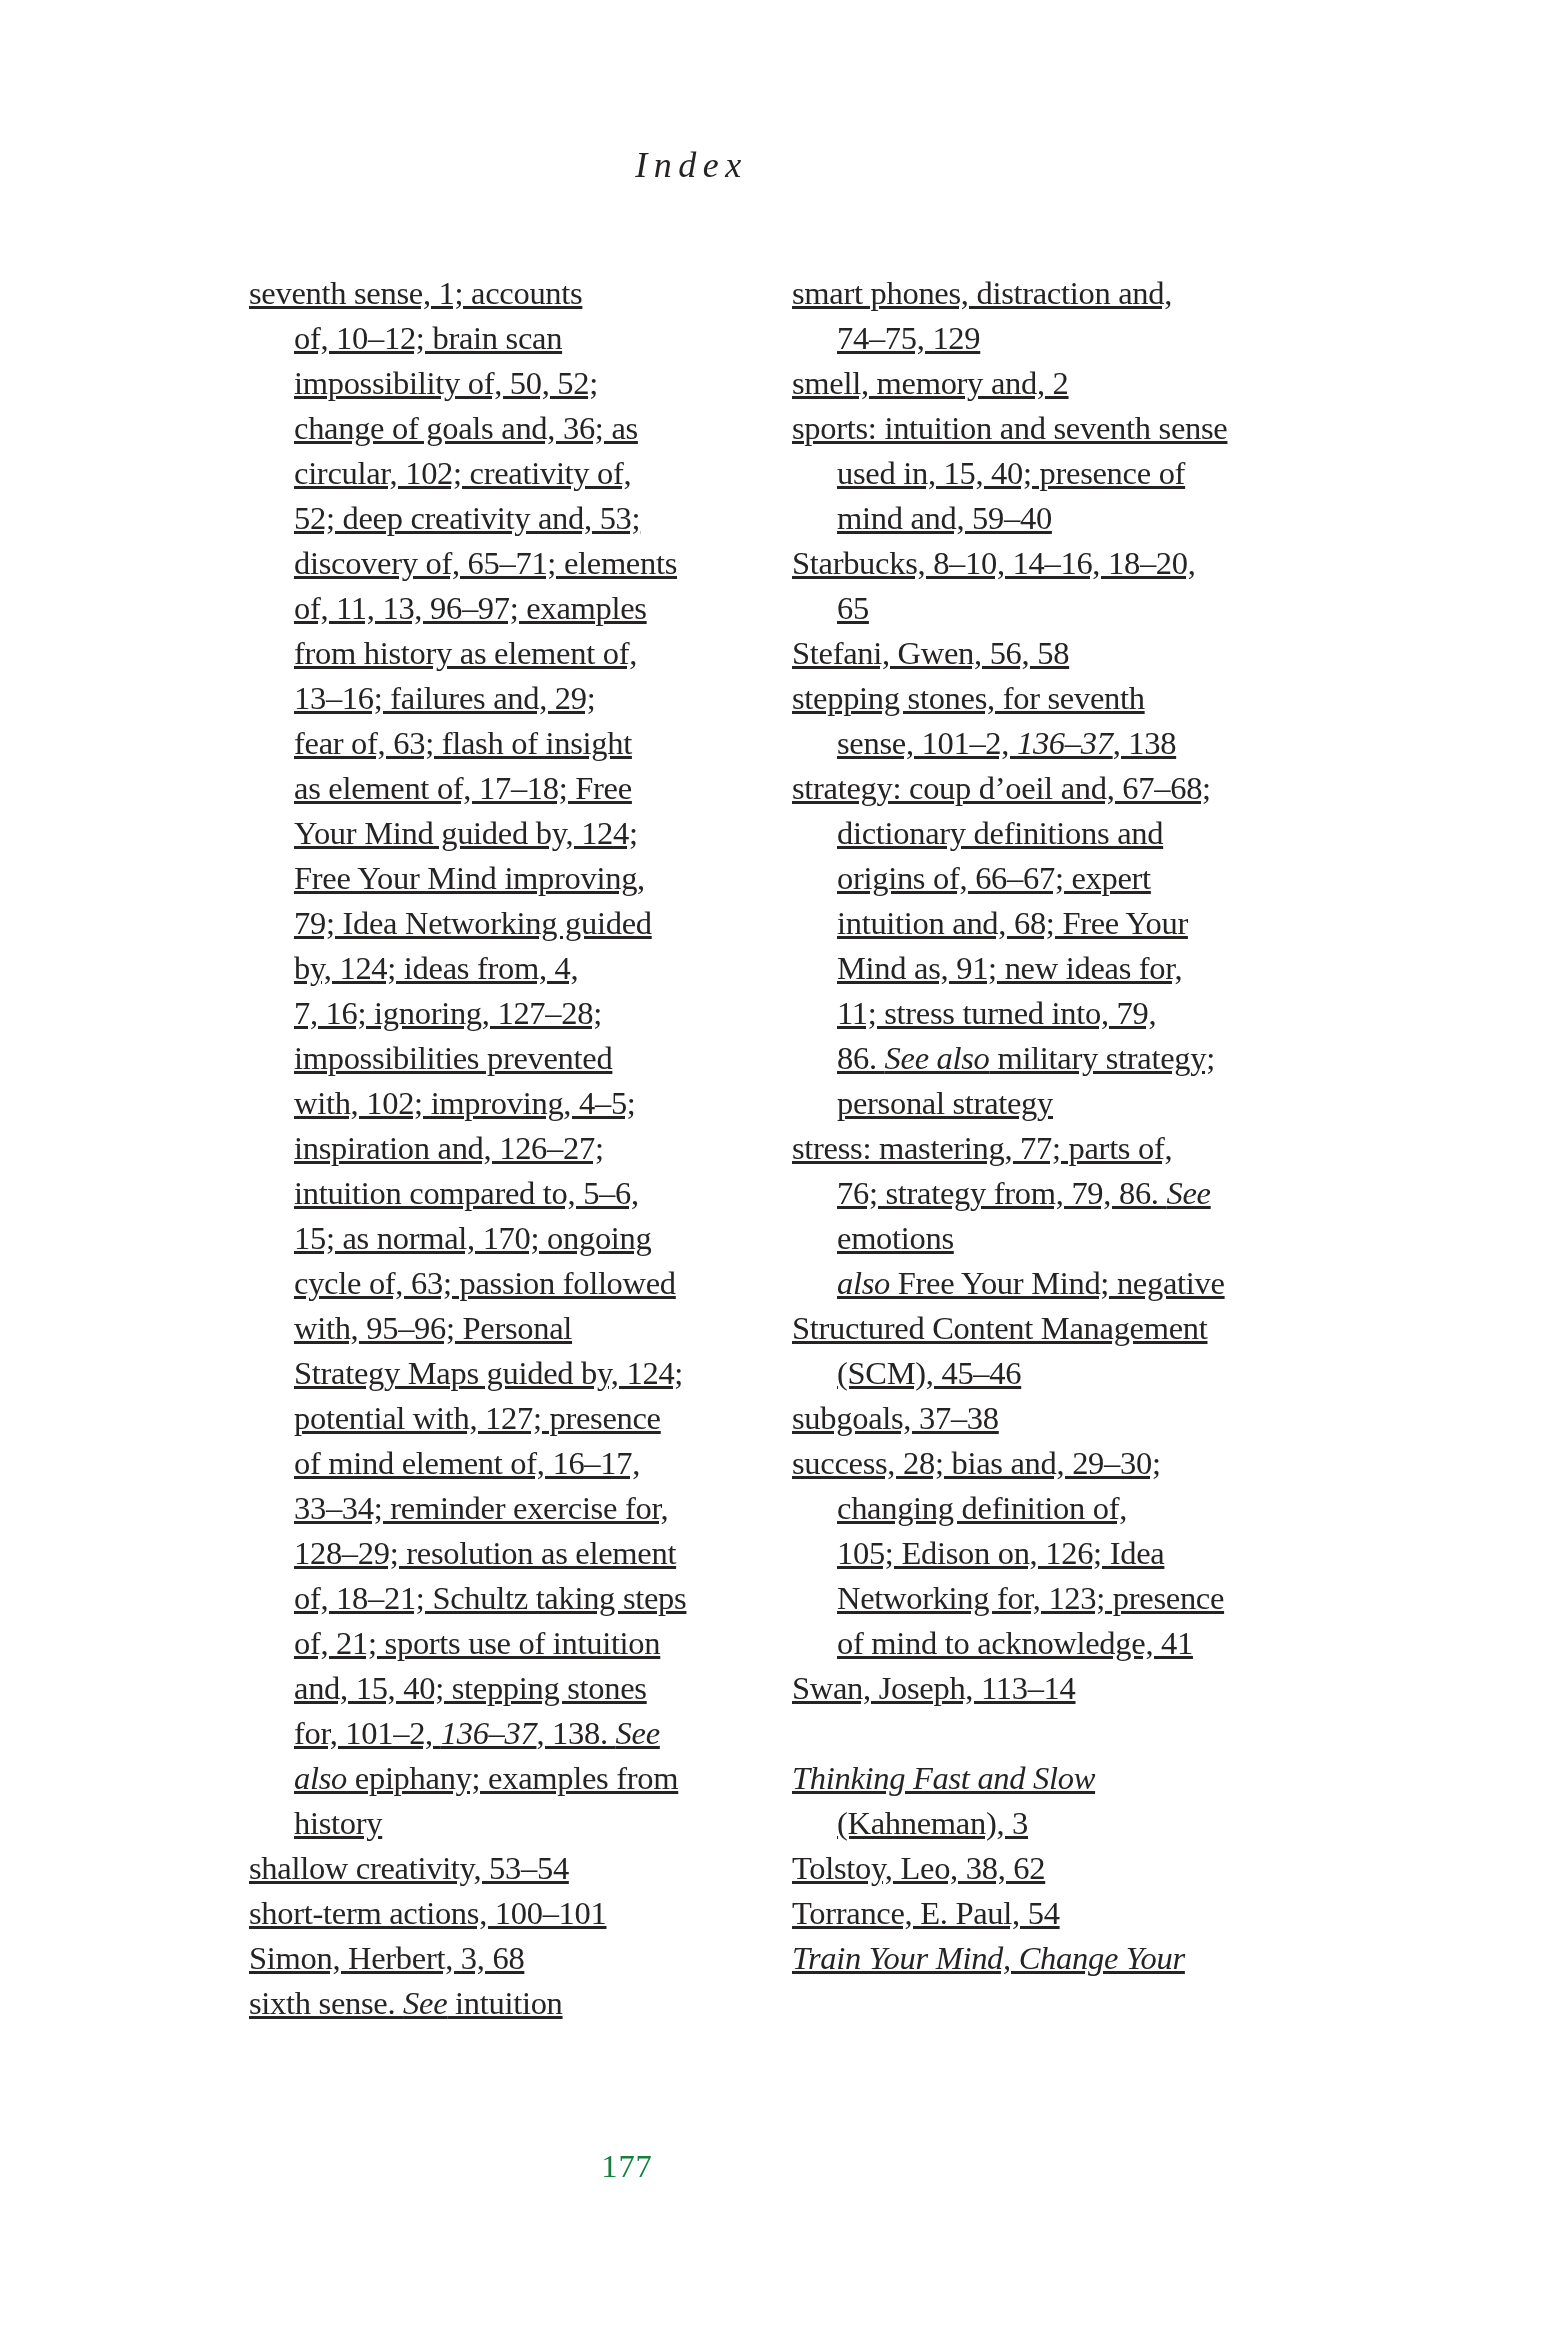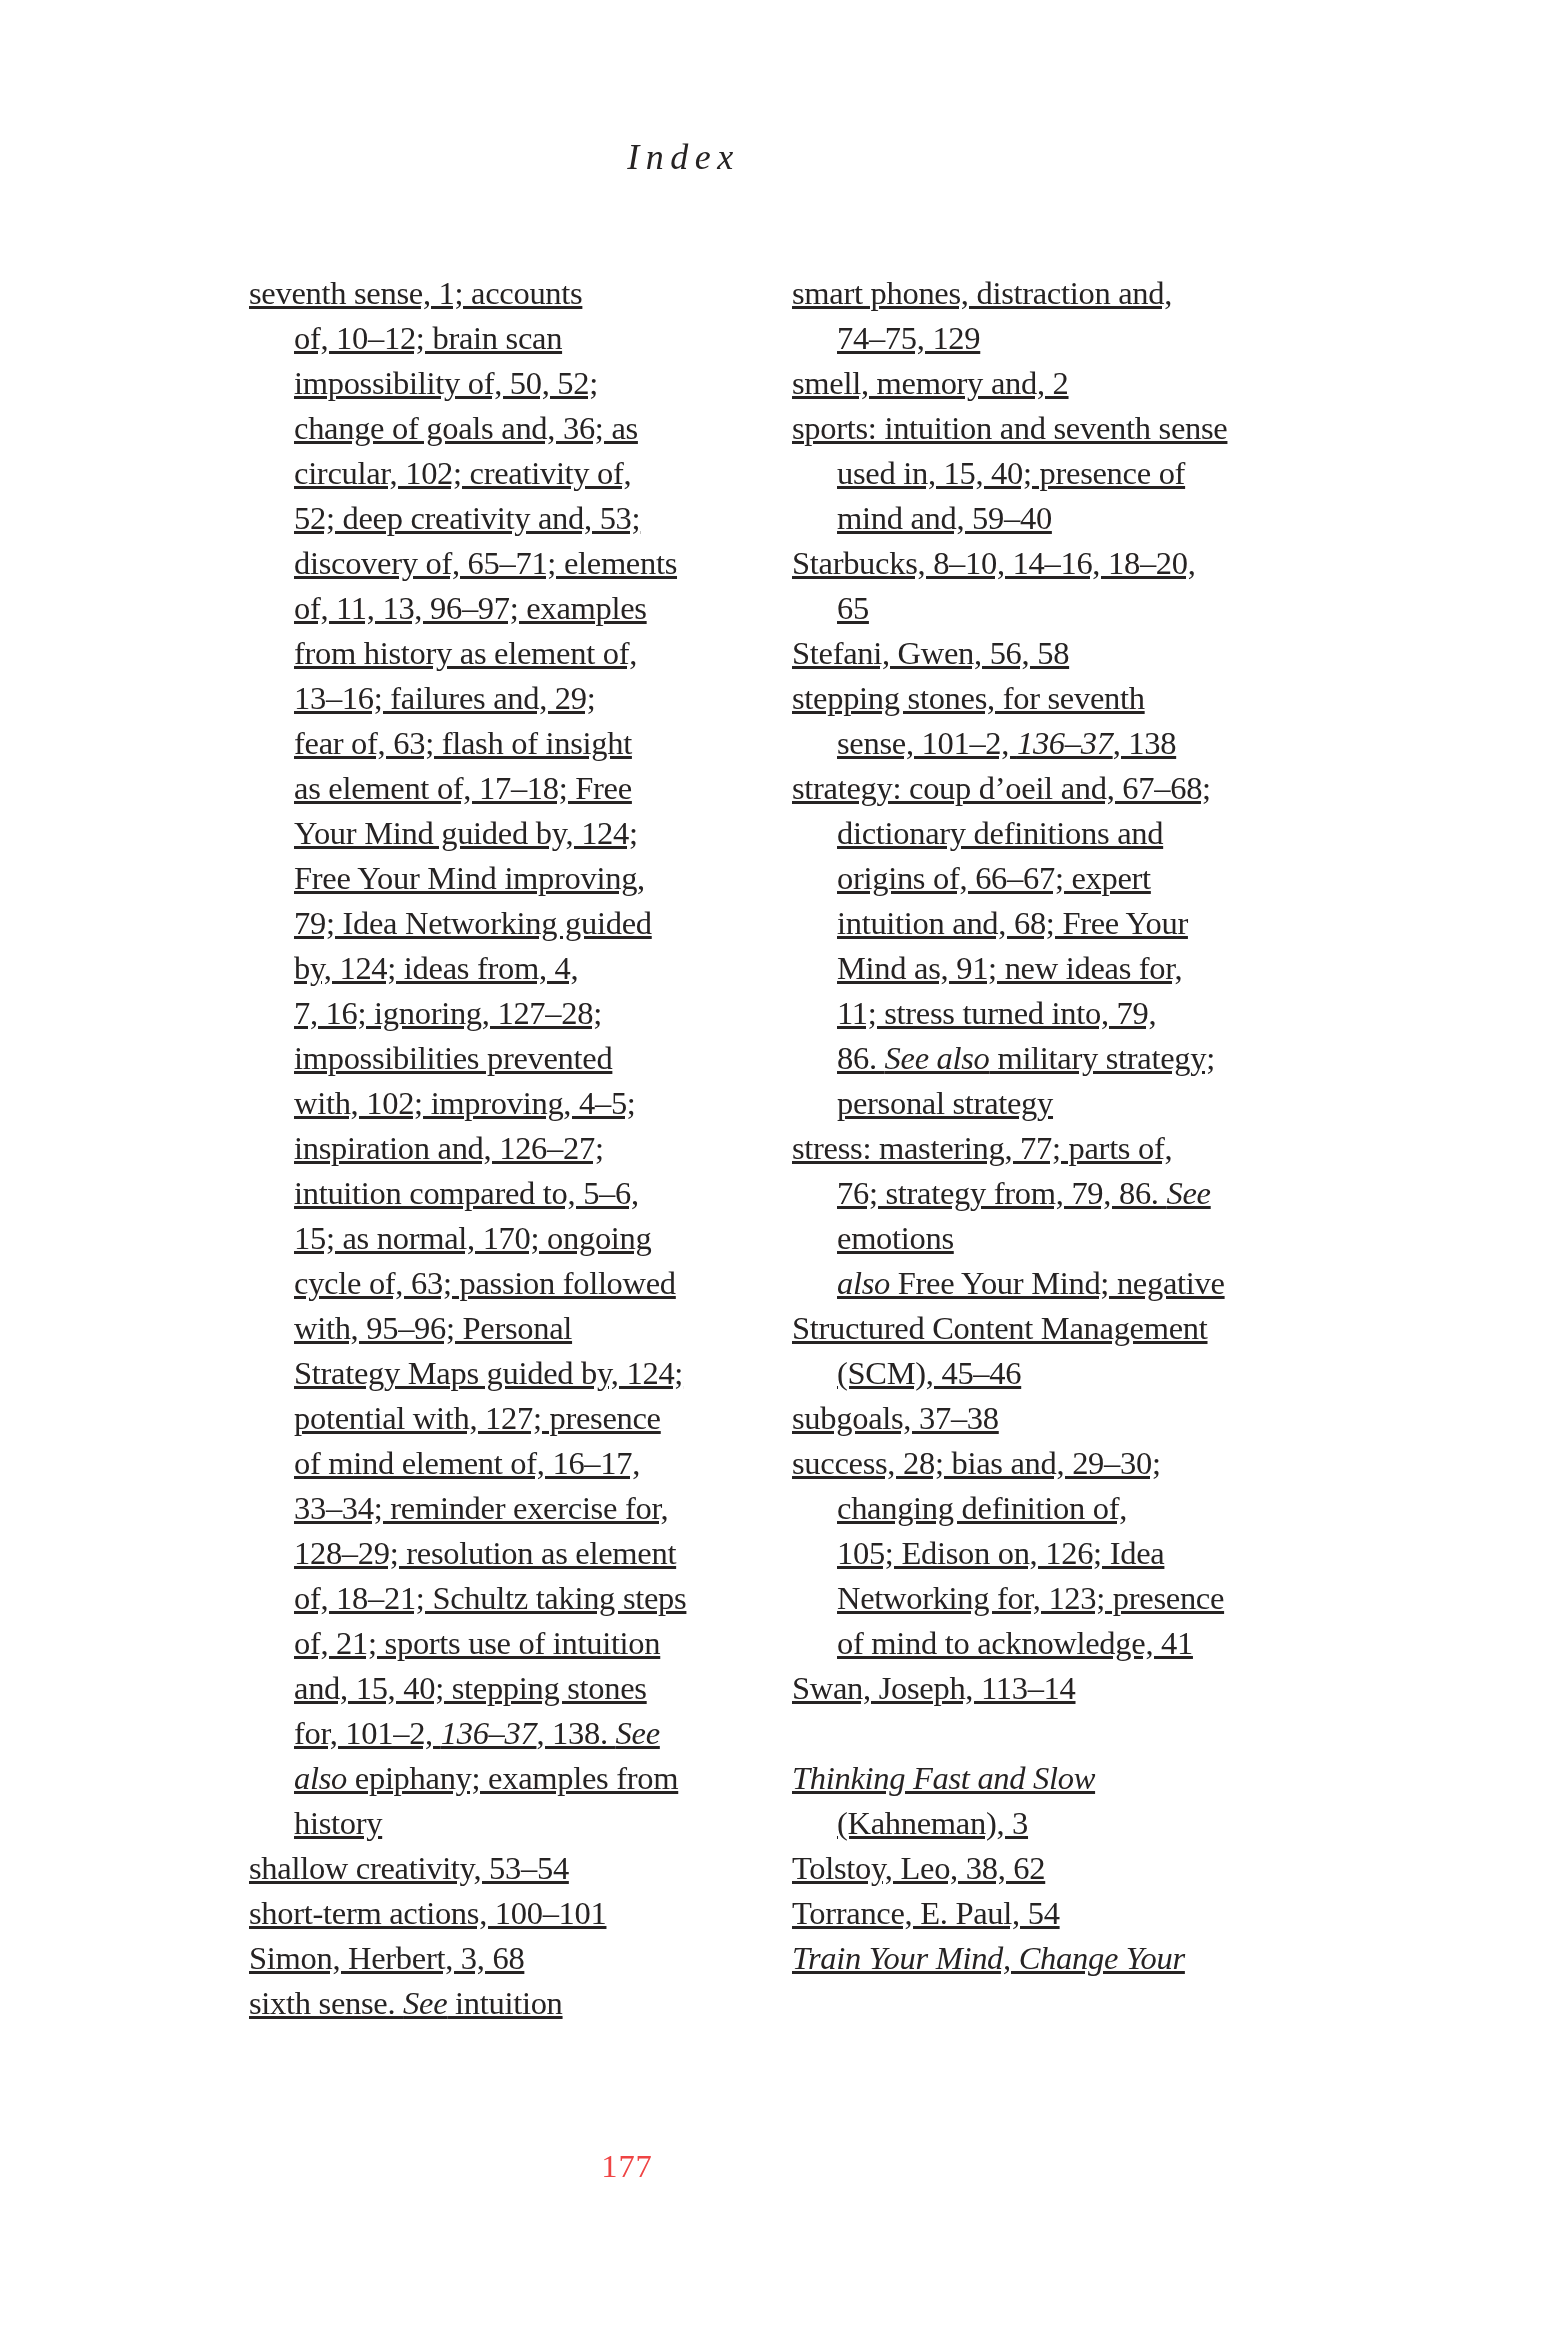--- a/index.html
+++ b/index.html
@@ -14,21 +14,21 @@
     background: #ffffff;
     color: #262323;
     font-family: "Liberation Serif", "DejaVu Serif", serif;
     overflow: hidden;
   }
   .header {
     position: absolute;
     top: 132px;
     left: 0;
     width: 1359px;
-    margin: 4px;
+    margin: 12px;
     text-align: center;
     font-style: italic;
     font-weight: 400;
     font-size: 36px;
     letter-spacing: 0.18em;
     color: #262323;
   }
   .columns {
     position: absolute;
     top: 271px;
@@ -48,21 +48,21 @@
   .line.indent { padding-left: 45px; }
   .line i { font-style: italic; }
   .folio {
     position: absolute;
     top: 2148px;
     left: 0;
     width: 1254px;
     text-align: center;
     font-size: 32.5px;
     letter-spacing: 0.03em;
-    color: #ef4444;
+    color: #15803d;
   }
 </style>
 </head>
 <body>
 
 <div class="page">
   <h1 class="header">Index</h1>
 
   <div class="columns">
     <div class="col col-left" id="col-left">

